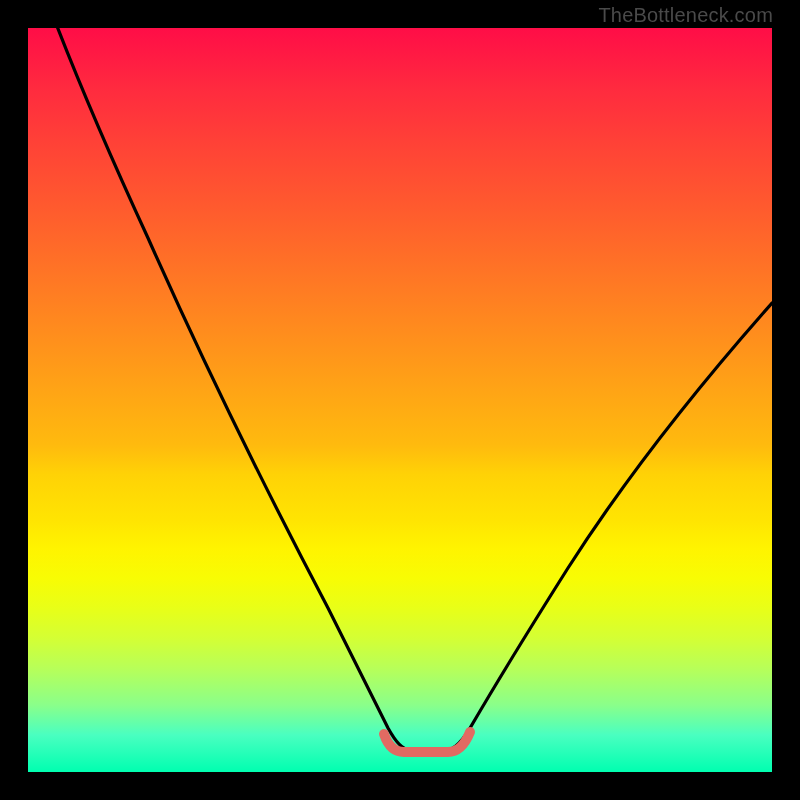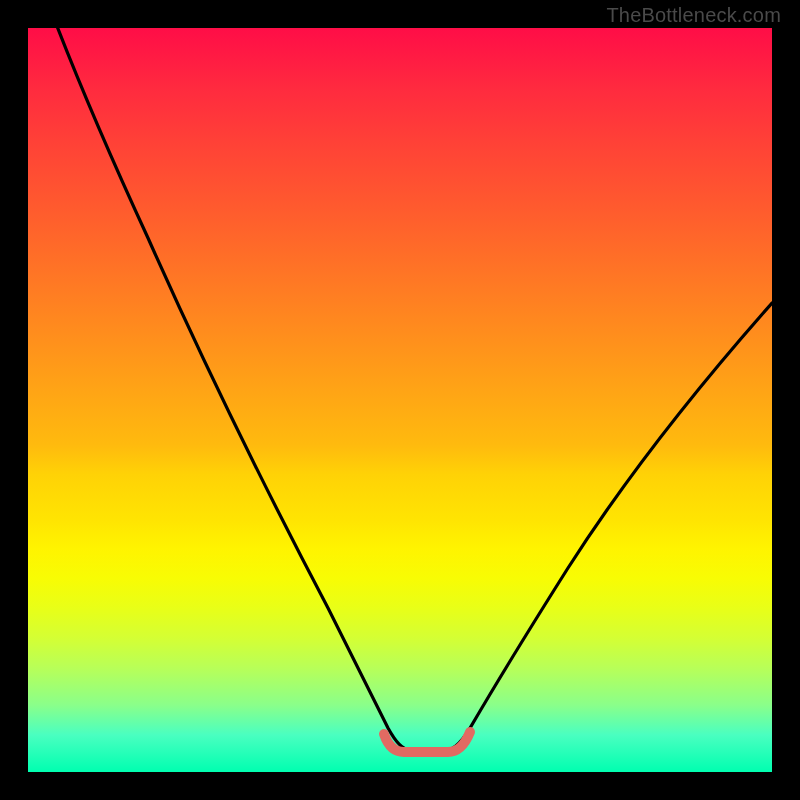--- a/index.html
+++ b/index.html
@@ -7,21 +7,21 @@
     width: 800px;
     height: 800px;
     background: #000;
     position: relative;
     overflow: hidden;
     font-family: Arial, sans-serif;
   }
   .watermark {
     position: absolute;
     top: 4px;
-    right: 19px;
+    right: 27px;
     color: #4a4a4a;
     font-size: 20px;
     font-weight: 500;
     z-index: 10;
     letter-spacing: 0.2px;
   }
   .plot-area {
     position: absolute;
     left: 28px;
     top: 28px;

